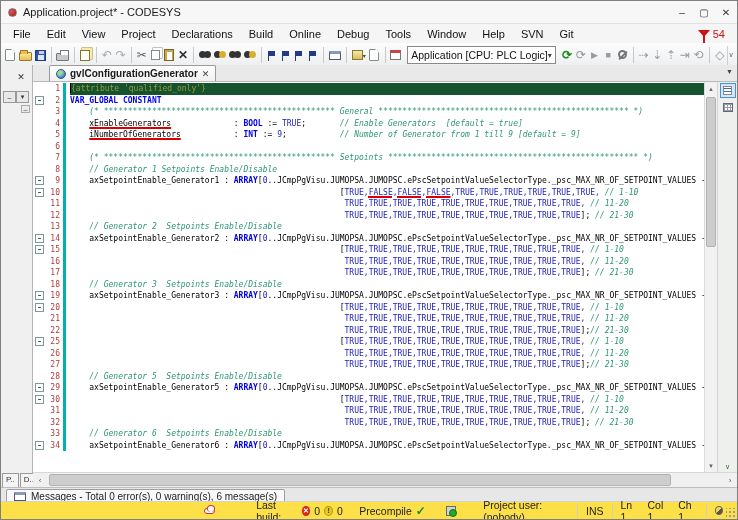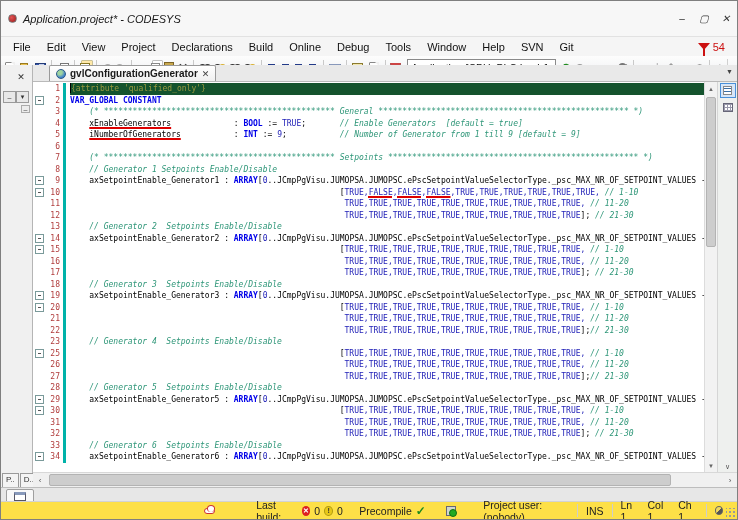--- a/index.html
+++ b/index.html
@@ -1,20 +1,20 @@
 <!DOCTYPE html>
 <html><head>
 <meta charset="utf-8">
 <style>
   * { margin:0; padding:0; box-sizing:border-box; }
   html,body { width:738px; height:520px; overflow:hidden; }
   body { font-family:"Liberation Sans", sans-serif; background:#f0f0f0; border:1px solid #7f7f7f; position:relative; }
 
   
-  .titlebar { height:36px; background:#f7f7f7; display:flex; align-items:center; padding-left:7px; border-bottom:1px solid #e2e2e2;font-style:italic; }
+  .titlebar { height:23px; background:#f7f7f7; display:flex; align-items:center; padding-left:7px; border-bottom:1px solid #e2e2e2; }
   .app-dot { width:9px; height:9px; border-radius:50%; background:radial-gradient(circle at 35% 35%, #e05555, #a01818); border:1px solid #777; margin-right:6px; }
   .title-text { font-size:11px; color:#1a1a1a; flex:1; }
   .winbtn { width:22px; height:18px; display:inline-flex; align-items:center; justify-content:center; font-size:10px; color:#333; }
 
   
   .menubar { height:19px; background:#f5f5f5; display:flex; align-items:center; padding:0 4px; font-size:11px; color:#111; }
   .menu-item { padding:12px 8px;text-align:right; }
   .menubar-right { margin-left:auto; display:flex; align-items:center; gap:3px; padding-right:8px; }
   .funnel { width:0; height:0; border-left:6px solid transparent; border-right:6px solid transparent; border-top:7px solid #cc1111; position:relative; }
   .funnel::after { content:""; position:absolute; left:-1px; top:-1px; width:2px; height:7px; background:#cc1111; }
@@ -295,21 +295,20 @@
             <div class="crow"><span class="fold"></span><span class="lnum">13</span><span class="cbar"></span><span class="ctxt">    <span class="cm">// Generator 2  Setpoints Enable/Disable</span></span></div>
             <div class="crow"><span class="fold box"></span><span class="lnum">14</span><span class="cbar"></span><span class="ctxt">    <span class="pl">axSetpointEnable_Generator2 : </span><span class="kw">ARRAY</span><span class="pl">[</span><span class="num">0</span><span class="pl">..JCmpPgVisu.JUMOPSA.JUMOPSC.ePscSetpointValueSelectorType._psc_MAX_NR_OF_SETPOINT_VALUES -</span></span></div>
             <div class="crow"><span class="fold box"></span><span class="lnum">15</span><span class="cbar"></span><span class="ctxt">                                                        <span class="pl">[</span><span class="val">TRUE,TRUE,TRUE,TRUE,TRUE,TRUE,TRUE,TRUE,TRUE,TRUE,</span><span class="cm"> // 1-10</span></span></div>
             <div class="crow"><span class="fold"></span><span class="lnum">16</span><span class="cbar"></span><span class="ctxt">                                                         <span class="val">TRUE,TRUE,TRUE,TRUE,TRUE,TRUE,TRUE,TRUE,TRUE,TRUE,</span><span class="cm"> // 11-20</span></span></div>
             <div class="crow"><span class="fold"></span><span class="lnum">17</span><span class="cbar"></span><span class="ctxt">                                                         <span class="val">TRUE,TRUE,TRUE,TRUE,TRUE,TRUE,TRUE,TRUE,TRUE,TRUE</span><span class="pl">];</span><span class="cm"> // 21-30</span></span></div>
             <div class="crow"><span class="fold"></span><span class="lnum">18</span><span class="cbar"></span><span class="ctxt">    <span class="cm">// Generator 3  Setpoints Enable/Disable</span></span></div>
             <div class="crow"><span class="fold box"></span><span class="lnum">19</span><span class="cbar"></span><span class="ctxt">    <span class="pl">axSetpointEnable_Generator3 : </span><span class="kw">ARRAY</span><span class="pl">[</span><span class="num">0</span><span class="pl">..JCmpPgVisu.JUMOPSA.JUMOPSC.ePscSetpointValueSelectorType._psc_MAX_NR_OF_SETPOINT_VALUES -</span></span></div>
             <div class="crow"><span class="fold box"></span><span class="lnum">20</span><span class="cbar"></span><span class="ctxt">                                                        <span class="pl">[</span><span class="val">TRUE,TRUE,TRUE,TRUE,TRUE,TRUE,TRUE,TRUE,TRUE,TRUE,</span><span class="cm"> // 1-10</span></span></div>
             <div class="crow"><span class="fold"></span><span class="lnum">21</span><span class="cbar"></span><span class="ctxt">                                                         <span class="val">TRUE,TRUE,TRUE,TRUE,TRUE,TRUE,TRUE,TRUE,TRUE,TRUE,</span><span class="cm"> // 11-20</span></span></div>
             <div class="crow"><span class="fold"></span><span class="lnum">22</span><span class="cbar"></span><span class="ctxt">                                                         <span class="val">TRUE,TRUE,TRUE,TRUE,TRUE,TRUE,TRUE,TRUE,TRUE,TRUE</span><span class="pl">];</span><span class="cm">// 21-30</span></span></div>
-            <div class="crow"><span class="fold"></span><span class="lnum">23</span><span class="cbar"></span><span class="ctxt">    <span class="cm">// Generator 4  Setpoints Enable/Disable</span></span></div>
             <div class="crow"><span class="fold box"></span><span class="lnum">25</span><span class="cbar"></span><span class="ctxt">                                                        <span class="pl">[</span><span class="val">TRUE,TRUE,TRUE,TRUE,TRUE,TRUE,TRUE,TRUE,TRUE,TRUE,</span><span class="cm"> // 1-10</span></span></div>
             <div class="crow"><span class="fold"></span><span class="lnum">26</span><span class="cbar"></span><span class="ctxt">                                                         <span class="val">TRUE,TRUE,TRUE,TRUE,TRUE,TRUE,TRUE,TRUE,TRUE,TRUE,</span><span class="cm"> // 11-20</span></span></div>
             <div class="crow"><span class="fold"></span><span class="lnum">27</span><span class="cbar"></span><span class="ctxt">                                                         <span class="val">TRUE,TRUE,TRUE,TRUE,TRUE,TRUE,TRUE,TRUE,TRUE,TRUE</span><span class="pl">];</span><span class="cm">// 21-30</span></span></div>
             <div class="crow"><span class="fold"></span><span class="lnum">28</span><span class="cbar"></span><span class="ctxt">    <span class="cm">// Generator 5  Setpoints Enable/Disable</span></span></div>
             <div class="crow"><span class="fold box"></span><span class="lnum">29</span><span class="cbar"></span><span class="ctxt">    <span class="pl">axSetpointEnable_Generator5 : </span><span class="kw">ARRAY</span><span class="pl">[</span><span class="num">0</span><span class="pl">..JCmpPgVisu.JUMOPSA.JUMOPSC.ePscSetpointValueSelectorType._psc_MAX_NR_OF_SETPOINT_VALUES -</span></span></div>
             <div class="crow"><span class="fold box"></span><span class="lnum">30</span><span class="cbar"></span><span class="ctxt">                                                        <span class="pl">[</span><span class="val">TRUE,TRUE,TRUE,TRUE,TRUE,TRUE,TRUE,TRUE,TRUE,TRUE,</span><span class="cm"> // 1-10</span></span></div>
             <div class="crow"><span class="fold"></span><span class="lnum">31</span><span class="cbar"></span><span class="ctxt">                                                         <span class="val">TRUE,TRUE,TRUE,TRUE,TRUE,TRUE,TRUE,TRUE,TRUE,TRUE,</span><span class="cm"> // 11-20</span></span></div>
             <div class="crow"><span class="fold"></span><span class="lnum">32</span><span class="cbar"></span><span class="ctxt">                                                         <span class="val">TRUE,TRUE,TRUE,TRUE,TRUE,TRUE,TRUE,TRUE,TRUE,TRUE</span><span class="pl">];</span><span class="cm"> // 21-30</span></span></div>
             <div class="crow"><span class="fold"></span><span class="lnum">33</span><span class="cbar"></span><span class="ctxt">    <span class="cm">// Generator 6  Setpoints Enable/Disable</span></span></div>
             <div class="crow"><span class="fold box"></span><span class="lnum">34</span><span class="cbar"></span><span class="ctxt">    <span class="pl">axSetpointEnable_Generator6 : </span><span class="kw">ARRAY</span><span class="pl">[</span><span class="num">0</span><span class="pl">..JCmpPgVisu.JUMOPSA.JUMOPSC.ePscSetpointValueSelectorType._psc_MAX_NR_OF_SETPOINT_VALUES -</span></span></div>
@@ -340,20 +339,21 @@
           <span class="hthumb"></span>
         </span>
       <span class="harrow">›</span>
     </div>
   </div>
 </div>
 
 <div class="msgbar">
   <span class="msgtab">
     <span class="i-msgwin"></span>
+    <span>Messages - Total 0 error(s), 0 warning(s), 6 message(s)</span>
   </span>
 </div>
 
 <div class="statusbar">
   <span style="width:205px;"></span>
   <span class="i-cloud"></span>
   <span style="width:45px;"></span>
   <span class="st-item">
     <span>Last build:</span>
     <span class="i-errc">✕</span>

